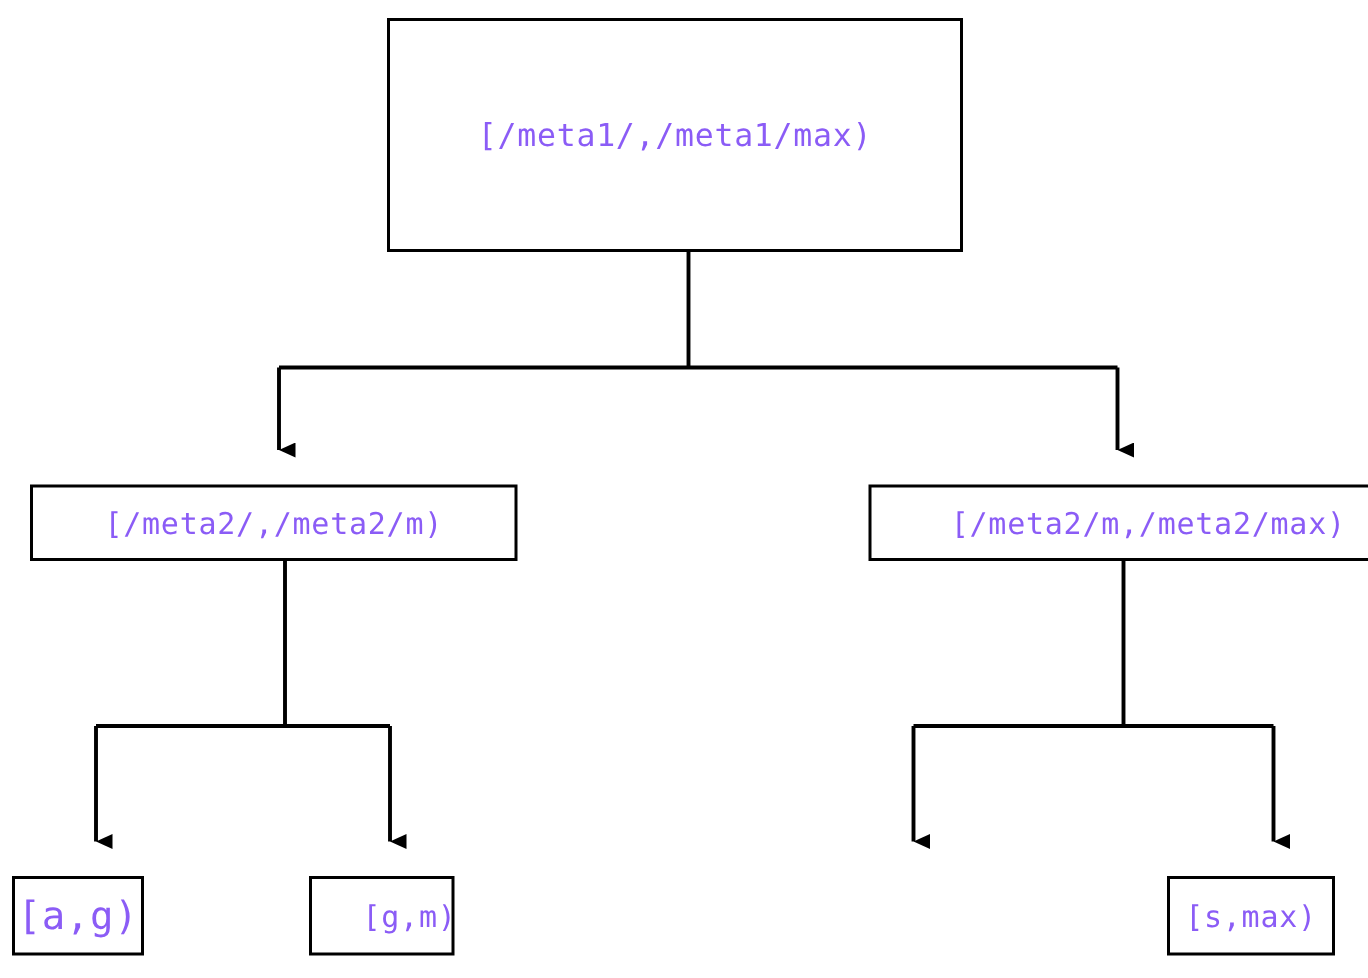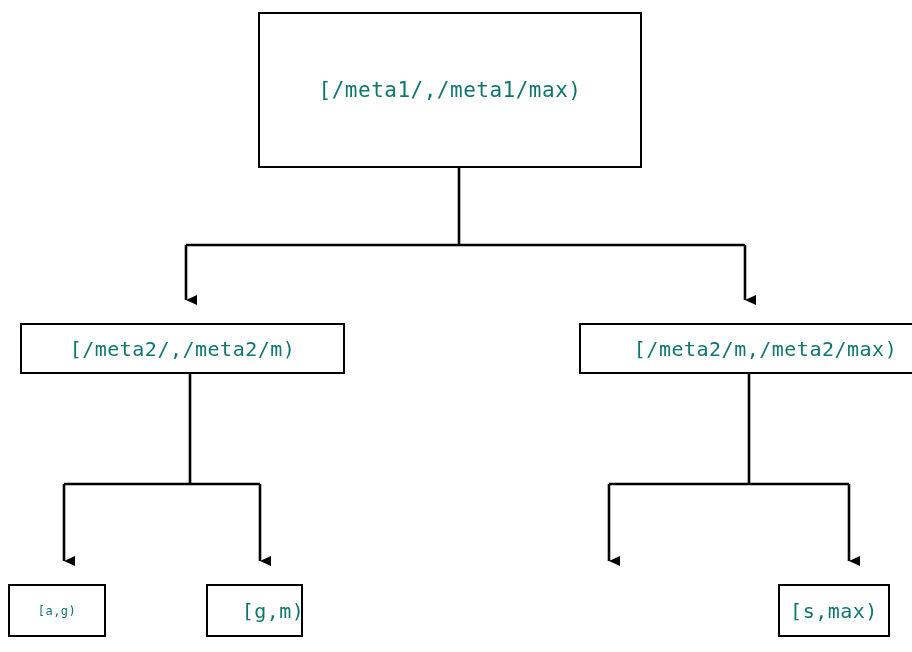--- a/index.html
+++ b/index.html
@@ -16,21 +16,21 @@
     font-family: "DejaVu Sans Mono", "Liberation Mono", monospace;
   }
   .node-box {
     position: absolute;
     box-sizing: border-box;
     background: #ffffff;
     border: 2.5px solid #000000;
     display: flex;
     align-items: center;
     justify-content: center;
-    color: #0f766e;
+    color: #8b5cf6;
     letter-spacing: 0.5px;
     white-space: pre;
   }
   .node-label {
     display: block;
     line-height: 1;
   }
   
   #node-root {
     left: 258px;  top: 12px;
@@ -43,22 +43,22 @@
     font-size: 20px;
     align-items: center;
   }
   #node-mid-right {
     left: 579px;  top: 323px;
     width: 373px; height: 51px;
     font-size: 20px;
   }
   #node-leaf-ag {
     left: 8px;    top: 584px;
-    width: 98px;  height: 53px;
-    font-size: 12px;
+    width: 88px;  height: 53px;
+    font-size: 26px;
   }
   #node-leaf-gm {
     left: 206px;  top: 584px;
     width: 97px;  height: 53px;
     font-size: 20px;
     padding-left: 37px;
   }
   #node-leaf-ms {
     left: 554px;  top: 584px;
     width: 97px;  height: 53px;

